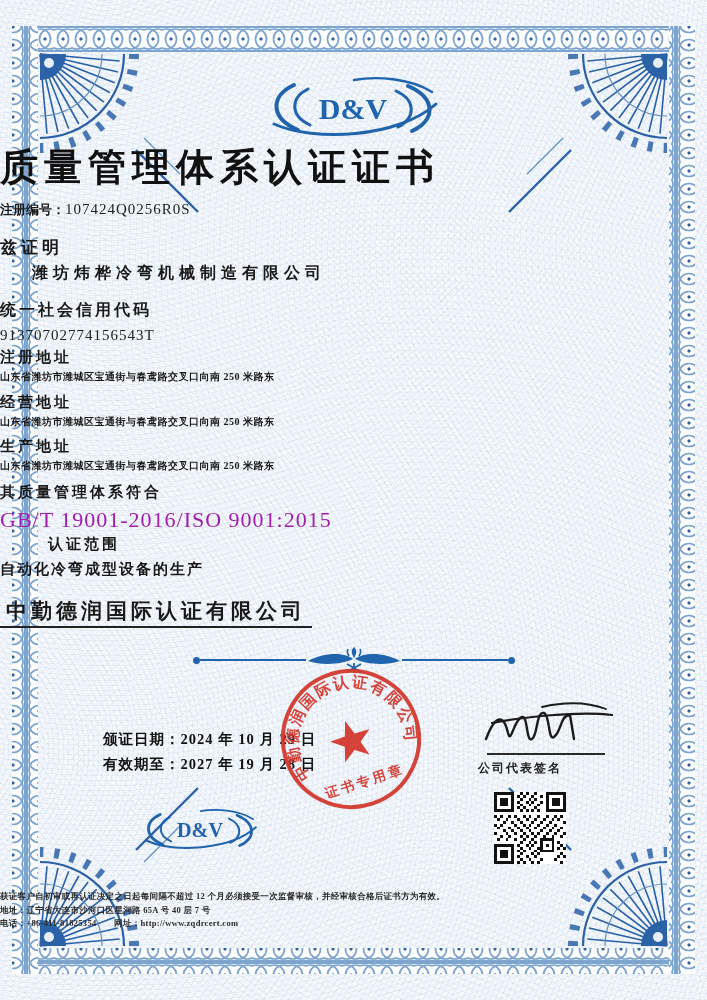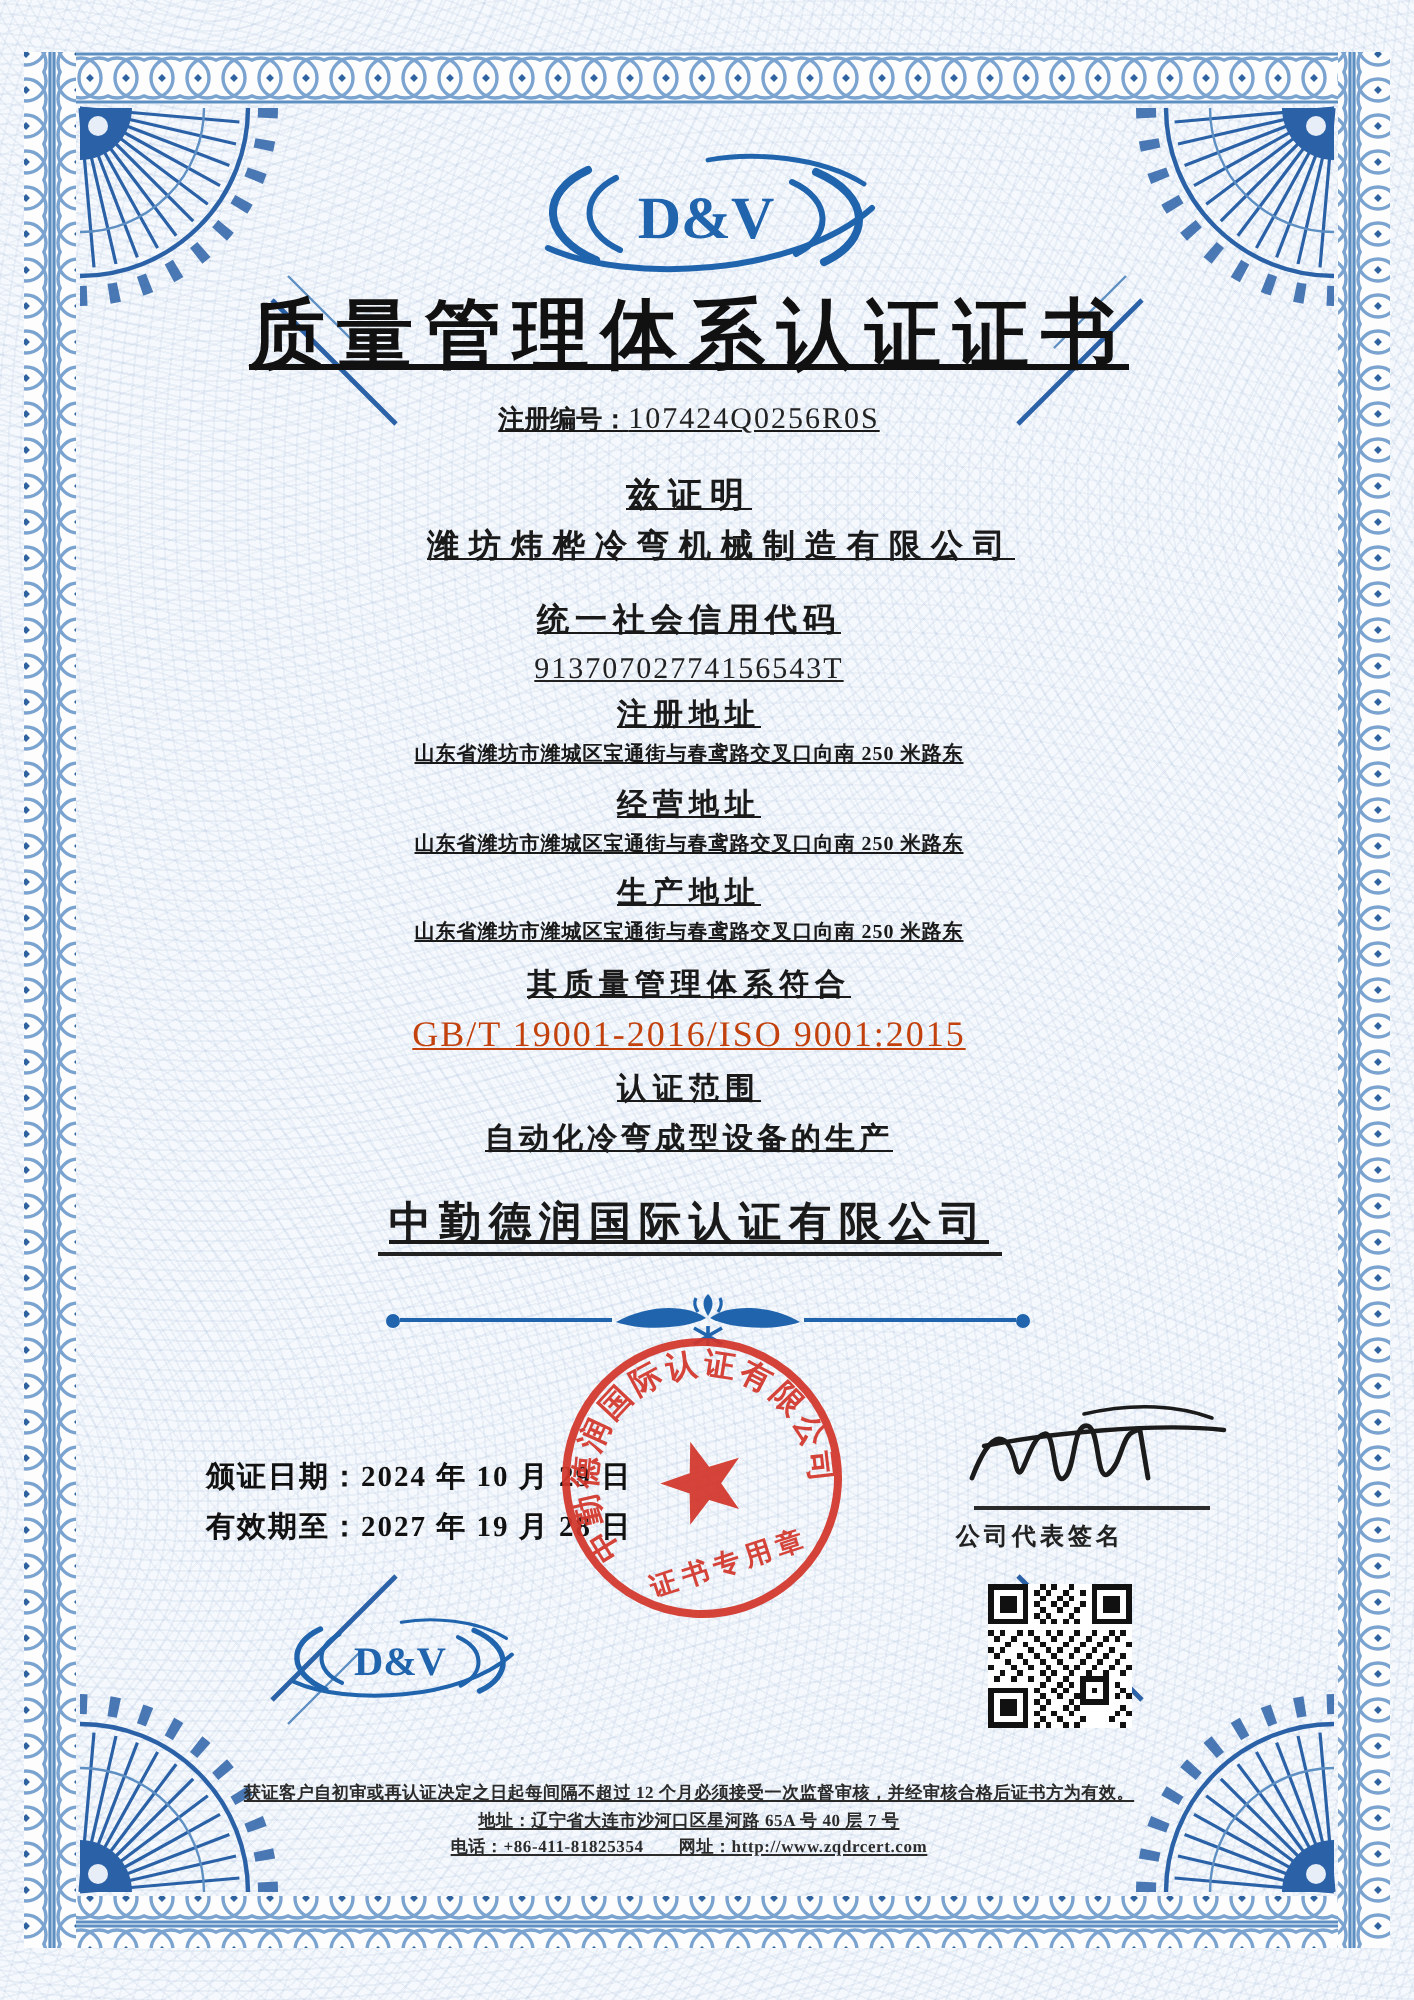--- a/index.html
+++ b/index.html
@@ -8,35 +8,35 @@
     font-family:"Liberation Serif","DejaVu Serif",serif;color:#1a1a1a;
     background:
       repeating-radial-gradient(circle at 15% -5%, rgba(95,135,190,.08) 0 1px, transparent 1px 5px),
       repeating-radial-gradient(circle at 105% 25%, rgba(95,135,190,.07) 0 1px, transparent 1px 6px),
       repeating-radial-gradient(circle at -8% 75%, rgba(95,135,190,.08) 0 1px, transparent 1px 5px),
       repeating-radial-gradient(circle at 60% 110%, rgba(95,135,190,.06) 0 1px, transparent 1px 7px),
       #f5f8fc;
   }
   svg{display:block;}
   .frame{position:absolute;left:0;top:0;z-index:0;}
-  .abs{position:absolute;left:0;right:18px;text-align:center;z-index:1;text-decoration:underline;}
+  .abs{position:absolute;left:0;right:18px;text-align:left;z-index:1;}
   .title{top:142px;font-size:38px;font-weight:900;letter-spacing:6px;color:#111;}
   .reg{top:201px;font-size:14px;}
   .reg .lbl{font-weight:bold;font-size:13px;}
   .reg .num{font-size:15px;letter-spacing:1px;color:#222;}
   .certify{top:236px;font-size:17px;font-weight:bold;letter-spacing:4px;}
   .company{top:263px;font-size:16px;font-weight:bold;letter-spacing:5px;padding-left:32px;}
   .creditlbl{top:300px;font-size:16px;font-weight:bold;letter-spacing:3px;}
   .creditval{top:327px;font-size:15px;letter-spacing:1px;color:#222;}
   .addrlbl{font-size:15px;font-weight:bold;letter-spacing:3px;}
   .addrval{font-size:10px;font-weight:bold;letter-spacing:.5px;}
   .al1{top:348px}.av1{top:370px}.al2{top:393px}.av2{top:415px}.al3{top:437px}.av3{top:459px}
   .conform{top:483px;font-size:15px;font-weight:bold;letter-spacing:3px;}
-  .standard{top:507px;font-size:18px;letter-spacing:1px;color:#c2410c;}
-  .scopelbl{top:535px;font-size:15px;font-weight:bold;letter-spacing:3px;}
+  .standard{top:507px;font-size:22px;letter-spacing:1px;color:#a21caf;}
+  .scopelbl{top:535px;font-size:15px;font-weight:bold;letter-spacing:3px;padding-left:48px;}
   .scopeval{top:560px;font-size:15px;font-weight:bold;letter-spacing:2px;}
   .issuer{top:597px;font-size:21px;font-weight:bold;letter-spacing:4px;}
   .issuer span{border-bottom:2px solid #222;padding:0 6px 3px;}
   .divider{top:646px;left:193px;right:auto;width:322px;display:flex;align-items:center;z-index:1;position:absolute;}
   .divider .dot{width:7px;height:7px;border-radius:50%;background:#1f64ad;flex:none;}
   .divider .line{height:2px;background:#1f64ad;flex:1;}
   .logo-top{position:absolute;left:258px;top:76px;z-index:1;}
   .logo-bottom{position:absolute;left:136px;top:808px;z-index:1;}
   .seal{position:absolute;left:276px;top:664px;z-index:2;opacity:.93;}
   .dates{position:absolute;left:103px;top:727px;z-index:1;font-size:14.5px;font-weight:bold;line-height:1.75;letter-spacing:1px;color:#111;}

